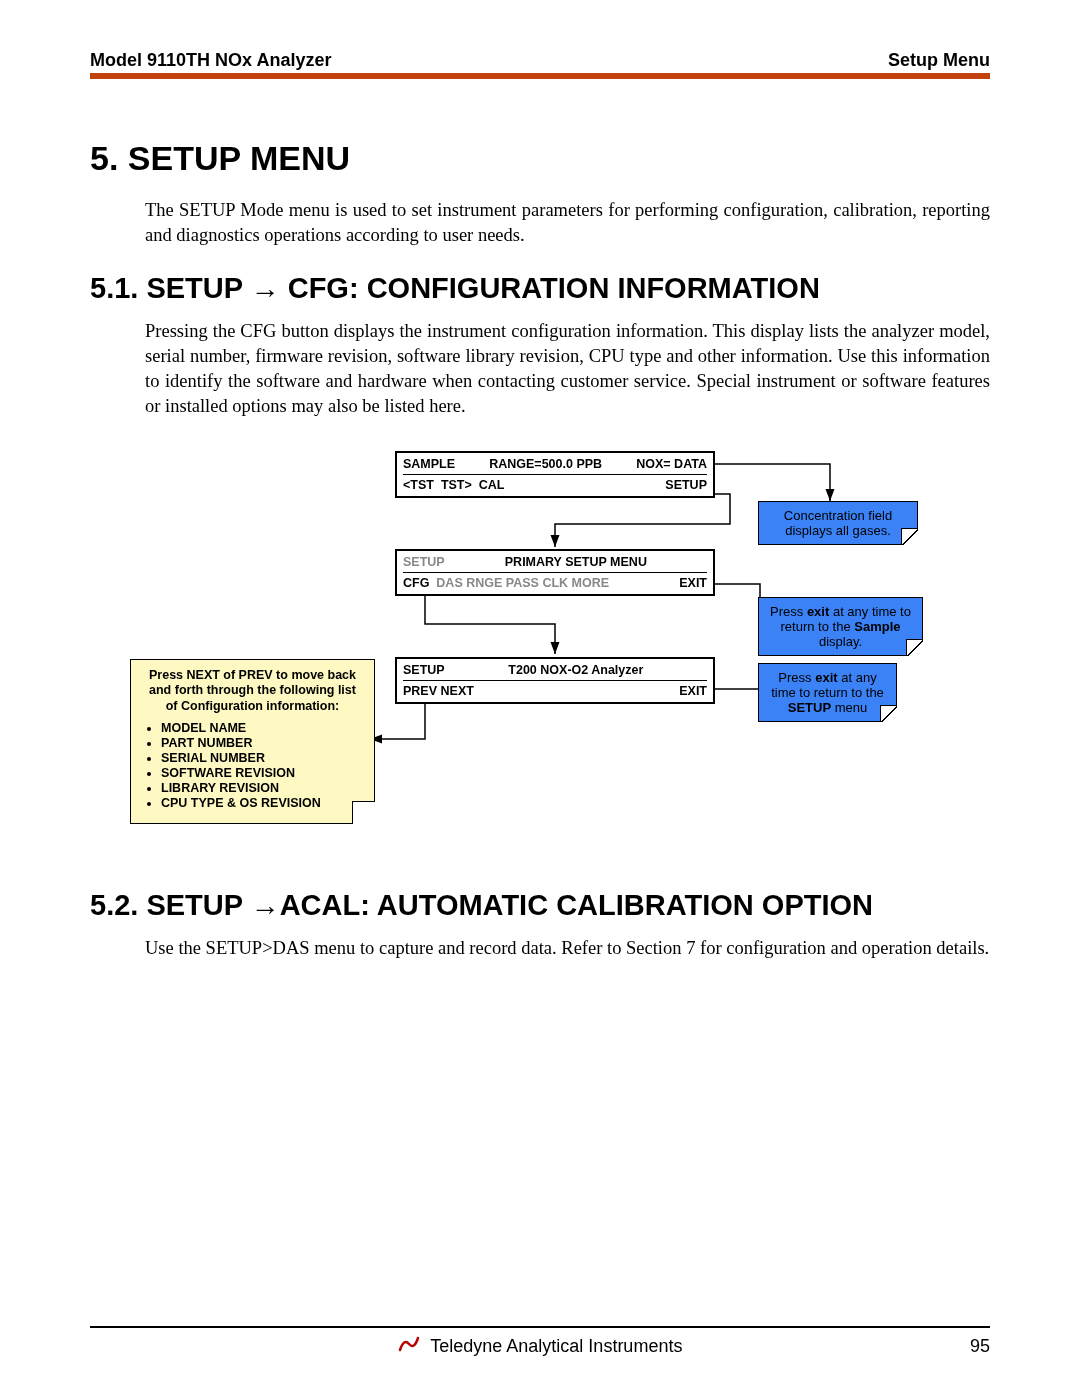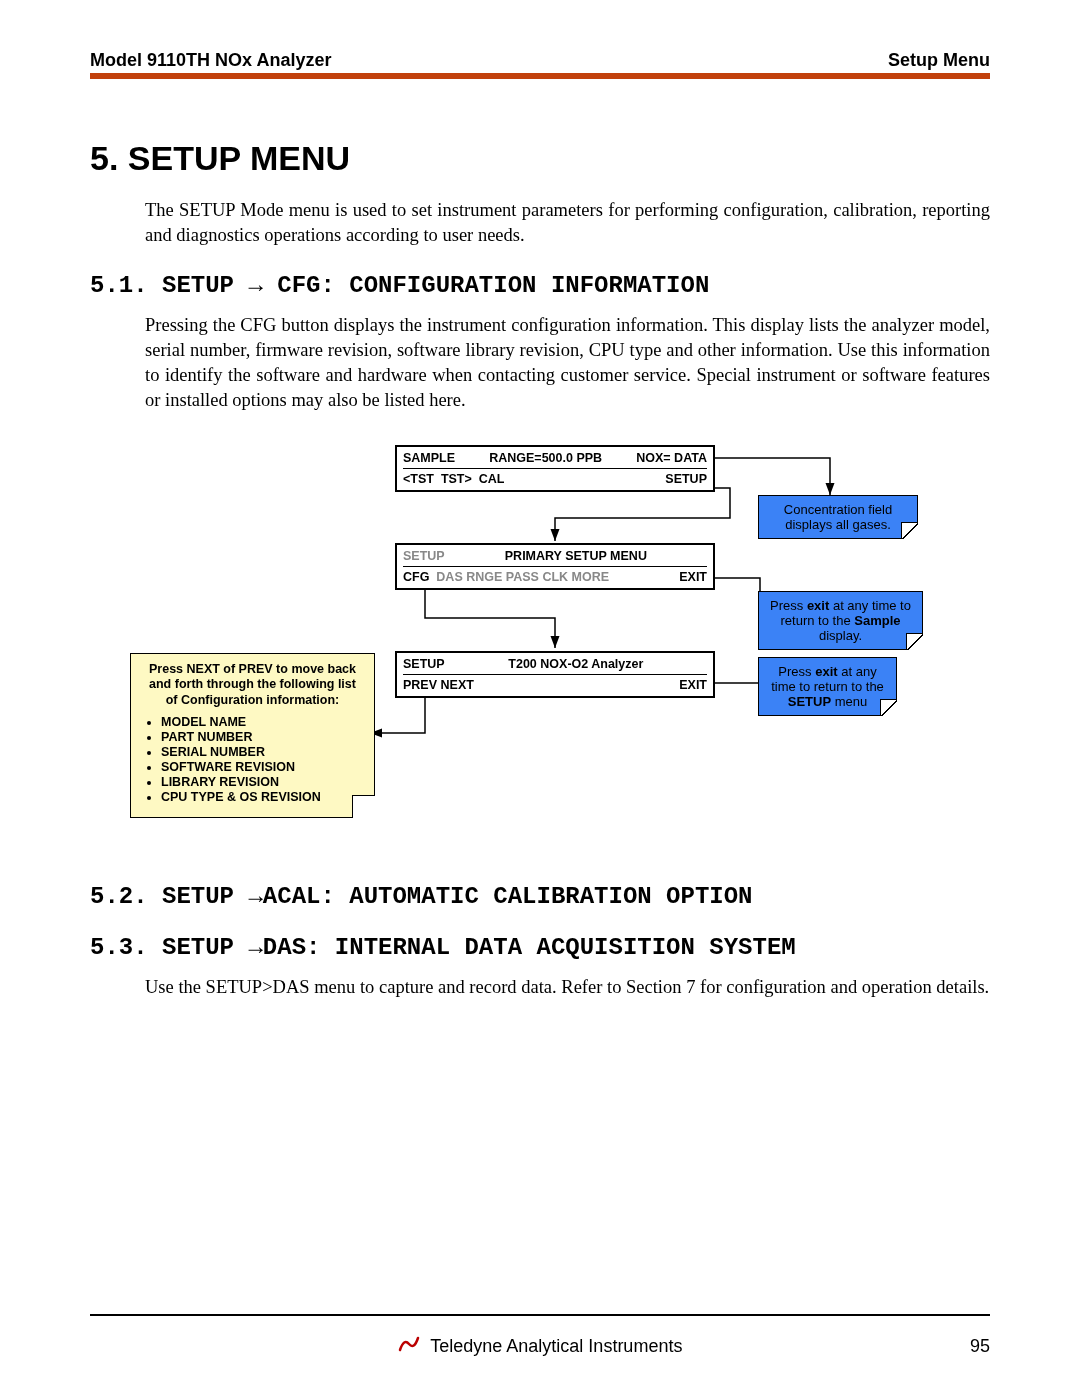--- a/index.html
+++ b/index.html
@@ -34,22 +34,22 @@
     margin: 0 0 20px 0;
   }
   p.body {
     font-size: 18.5px;
     line-height: 1.35;
     margin: 0 0 18px 0;
     padding-left: 55px;
     text-align: justify;
   }
   h2.subheading {
-    font-family: Liberation Mono, monospace;
-    font-size: 24px;
+    font-family: Liberation Sans, sans-serif;
+    font-size: 29px;
     font-weight: bold;
     margin: 24px 0 14px 0;
   }
   
   .diagram {
     position: relative;
     width: 820px;
     height: 400px;
     margin: 30px auto 40px auto;
     font-family: Arial, Helvetica, sans-serif;
@@ -108,21 +108,21 @@
     border-left:1.5px solid #000; border-top:1.5px solid #000;
     background:#fff;
   }
   svg.wires { position:absolute; left:0; top:0; width:820px; height:400px; pointer-events:none;}
   .footer {
     position: absolute;
     left: 90px;
     right: 90px;
     bottom: 40px;
     border-top: 2px solid #000;
-    padding-top: 20px;
+    padding-top: 8px;
     font-family: Arial, Helvetica, sans-serif;
     font-size: 18px;
     display: flex;
     justify-content: space-between;
     align-items: center;
     margin-top: 32px;
   }
   .footer-center { position:absolute; left:0; right:0; text-align:center; }
   .logo-dot { display:inline-block; vertical-align:middle; margin-right:6px; }
 </style>
@@ -225,21 +225,20 @@
         <li>LIBRARY REVISION</li>
         <li>CPU TYPE &amp; OS REVISION</li>
       </ul>
       <div class="fold"></div>
     </div>
 
   </div>
 
   <h2 class="subheading">5.2. SETUP →ACAL: AUTOMATIC CALIBRATION OPTION</h2>
 
-  <h2 class="subheading">5.3. SETUP →DAS: INTERNAL DATA ACQUISITION SYSTEM</h2>
   <p class="body">Use the SETUP&gt;DAS menu to capture and record data. Refer to Section 7 for configuration and operation details.</p>
 
   <div class="footer">
     <span></span>
     <div class="footer-center">
       <span class="logo-dot">
         <svg width="22" height="16" viewBox="0 0 22 16">
             <path d="M2,14 Q6,2 11,8 Q16,14 20,2" stroke="#b00" stroke-width="2.5" fill="none" stroke-linecap="round"></path>
           </svg>
       </span>

